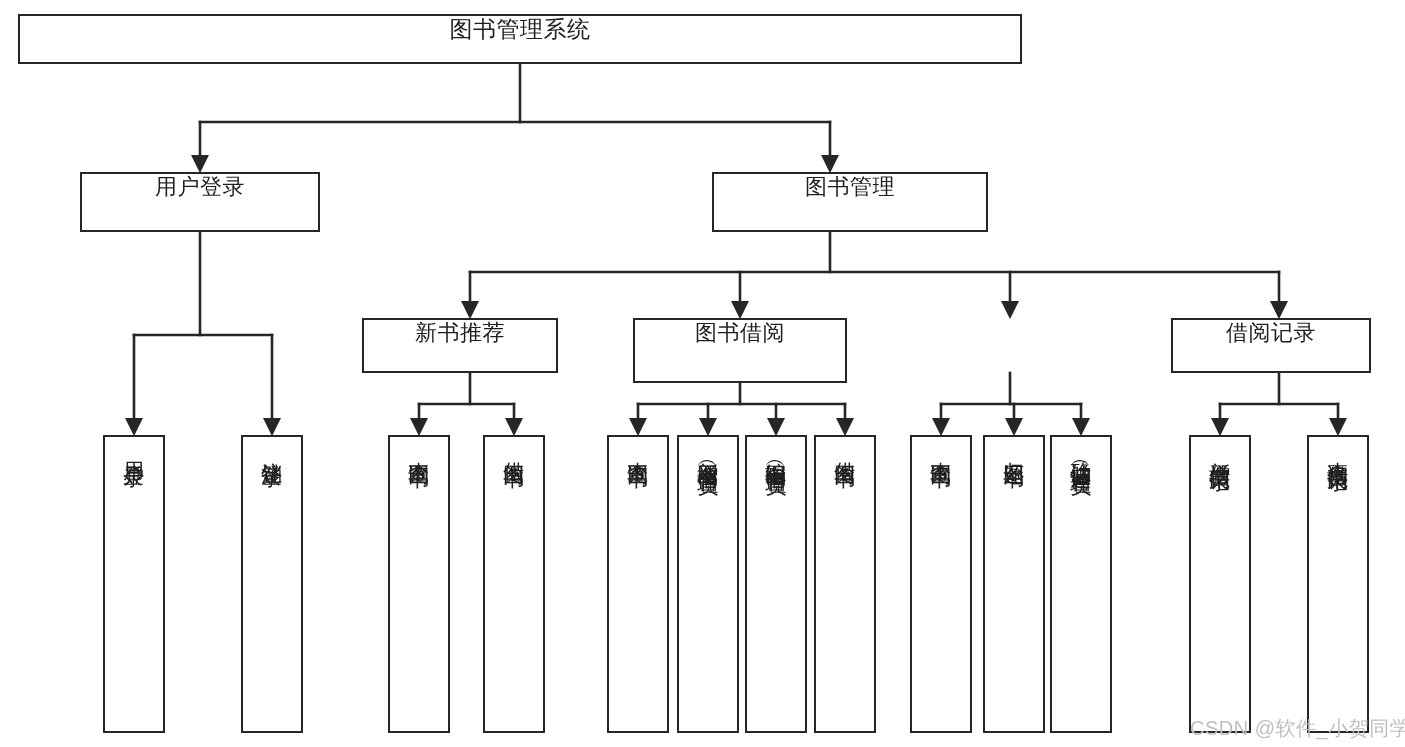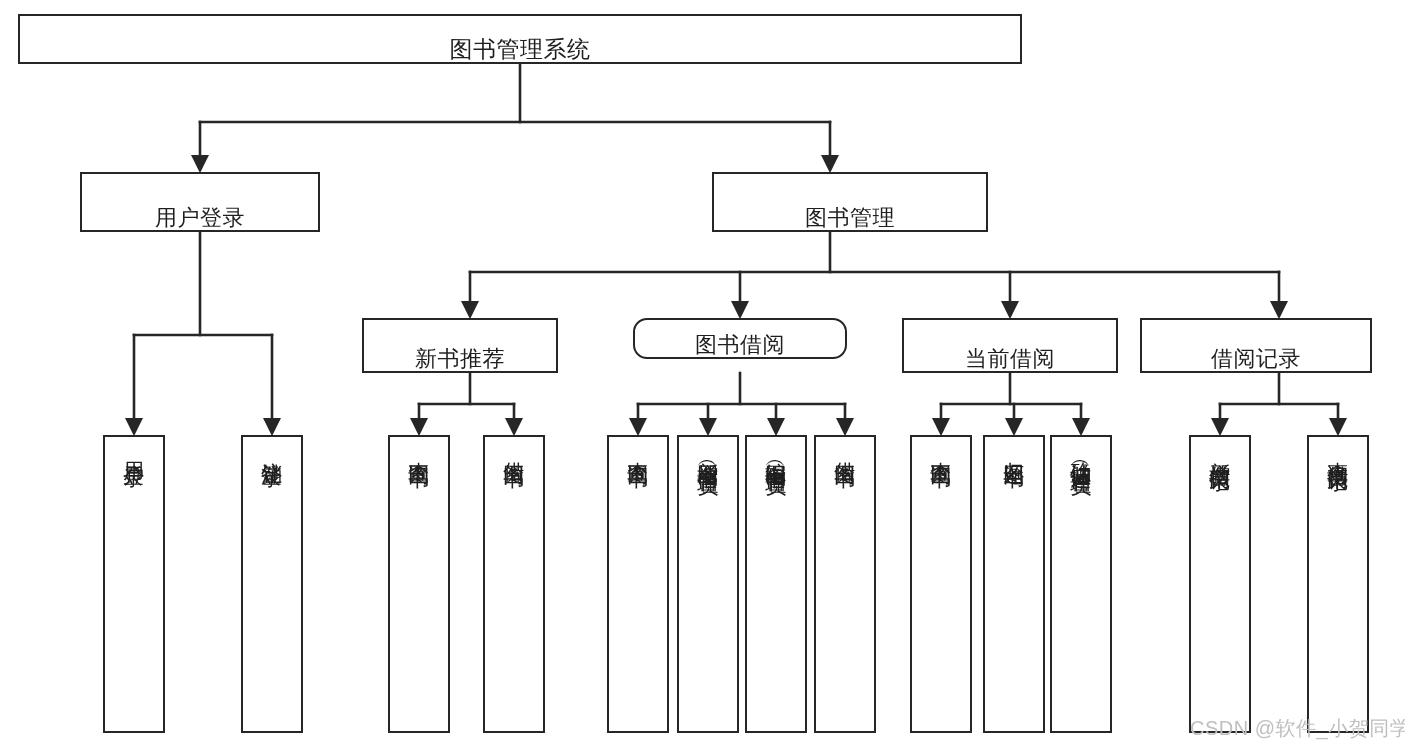--- a/index.html
+++ b/index.html
@@ -23,21 +23,21 @@
     width: 1405px;
     height: 747px;
     pointer-events: none;
   }
   .node {
     position: absolute;
     box-sizing: border-box;
     background: #ffffff;
     border: 2.5px solid #262626;
     display: flex;
-    align-items: flex-end;
+    align-items: flex-start;
     justify-content: center;
     color: #1b1b1b;
     z-index: 2;
   }
   .node .lbl {
     font-size: 22px;
     line-height: 1.15;
     letter-spacing: 0.5px;
     white-space: nowrap;
     color: #1f1f1f;
@@ -127,27 +127,24 @@
   <div class="node lvl2" style="left: 80px; top: 172px; width: 240px; height: 60px;">
     <span class="lbl">用户登录</span>
   </div>
   <div class="node lvl2" style="left: 712px; top: 172px; width: 276px; height: 60px;">
     <span class="lbl">图书管理</span>
   </div>
 
   <div class="node lvl3" style="left: 362px; top: 318px; width: 196px; height: 55px;">
     <span class="lbl">新书推荐</span>
   </div>
-  <div class="node lvl3" style="left: 633px; top: 318px; width: 214px; height: 41px; border-radius: 14px;">
+  <div class="node lvl3" style="left: 633px; top: 318px; width: 214px; height: 65px;">
     <span class="lbl">图书借阅</span>
   </div>
-  <div class="node lvl3" style="left: 902px; top: 318px; width: 216px; height: 55px;">
-    <span class="lbl">当前借阅</span>
-  </div>
-  <div class="node lvl3" style="left: 1140px; top: 318px; width: 232px; height: 55px; font-family: Liberation Serif, serif;">
+  <div class="node lvl3" style="left: 1171px; top: 318px; width: 200px; height: 55px; font-family: Liberation Serif, serif;">
     <span class="lbl">借阅记录</span>
   </div>
 
   <div class="node leaf" style="left: 103px; top: 435px; width: 62px; height: 298px;">
     <span class="lbl">用户登录</span>
   </div>
   <div class="node leaf" style="left: 241px; top: 435px; width: 62px; height: 298px;">
     <span class="lbl">注销登录</span>
   </div>
   <div class="node leaf" style="left: 388px; top: 435px; width: 62px; height: 298px;">

